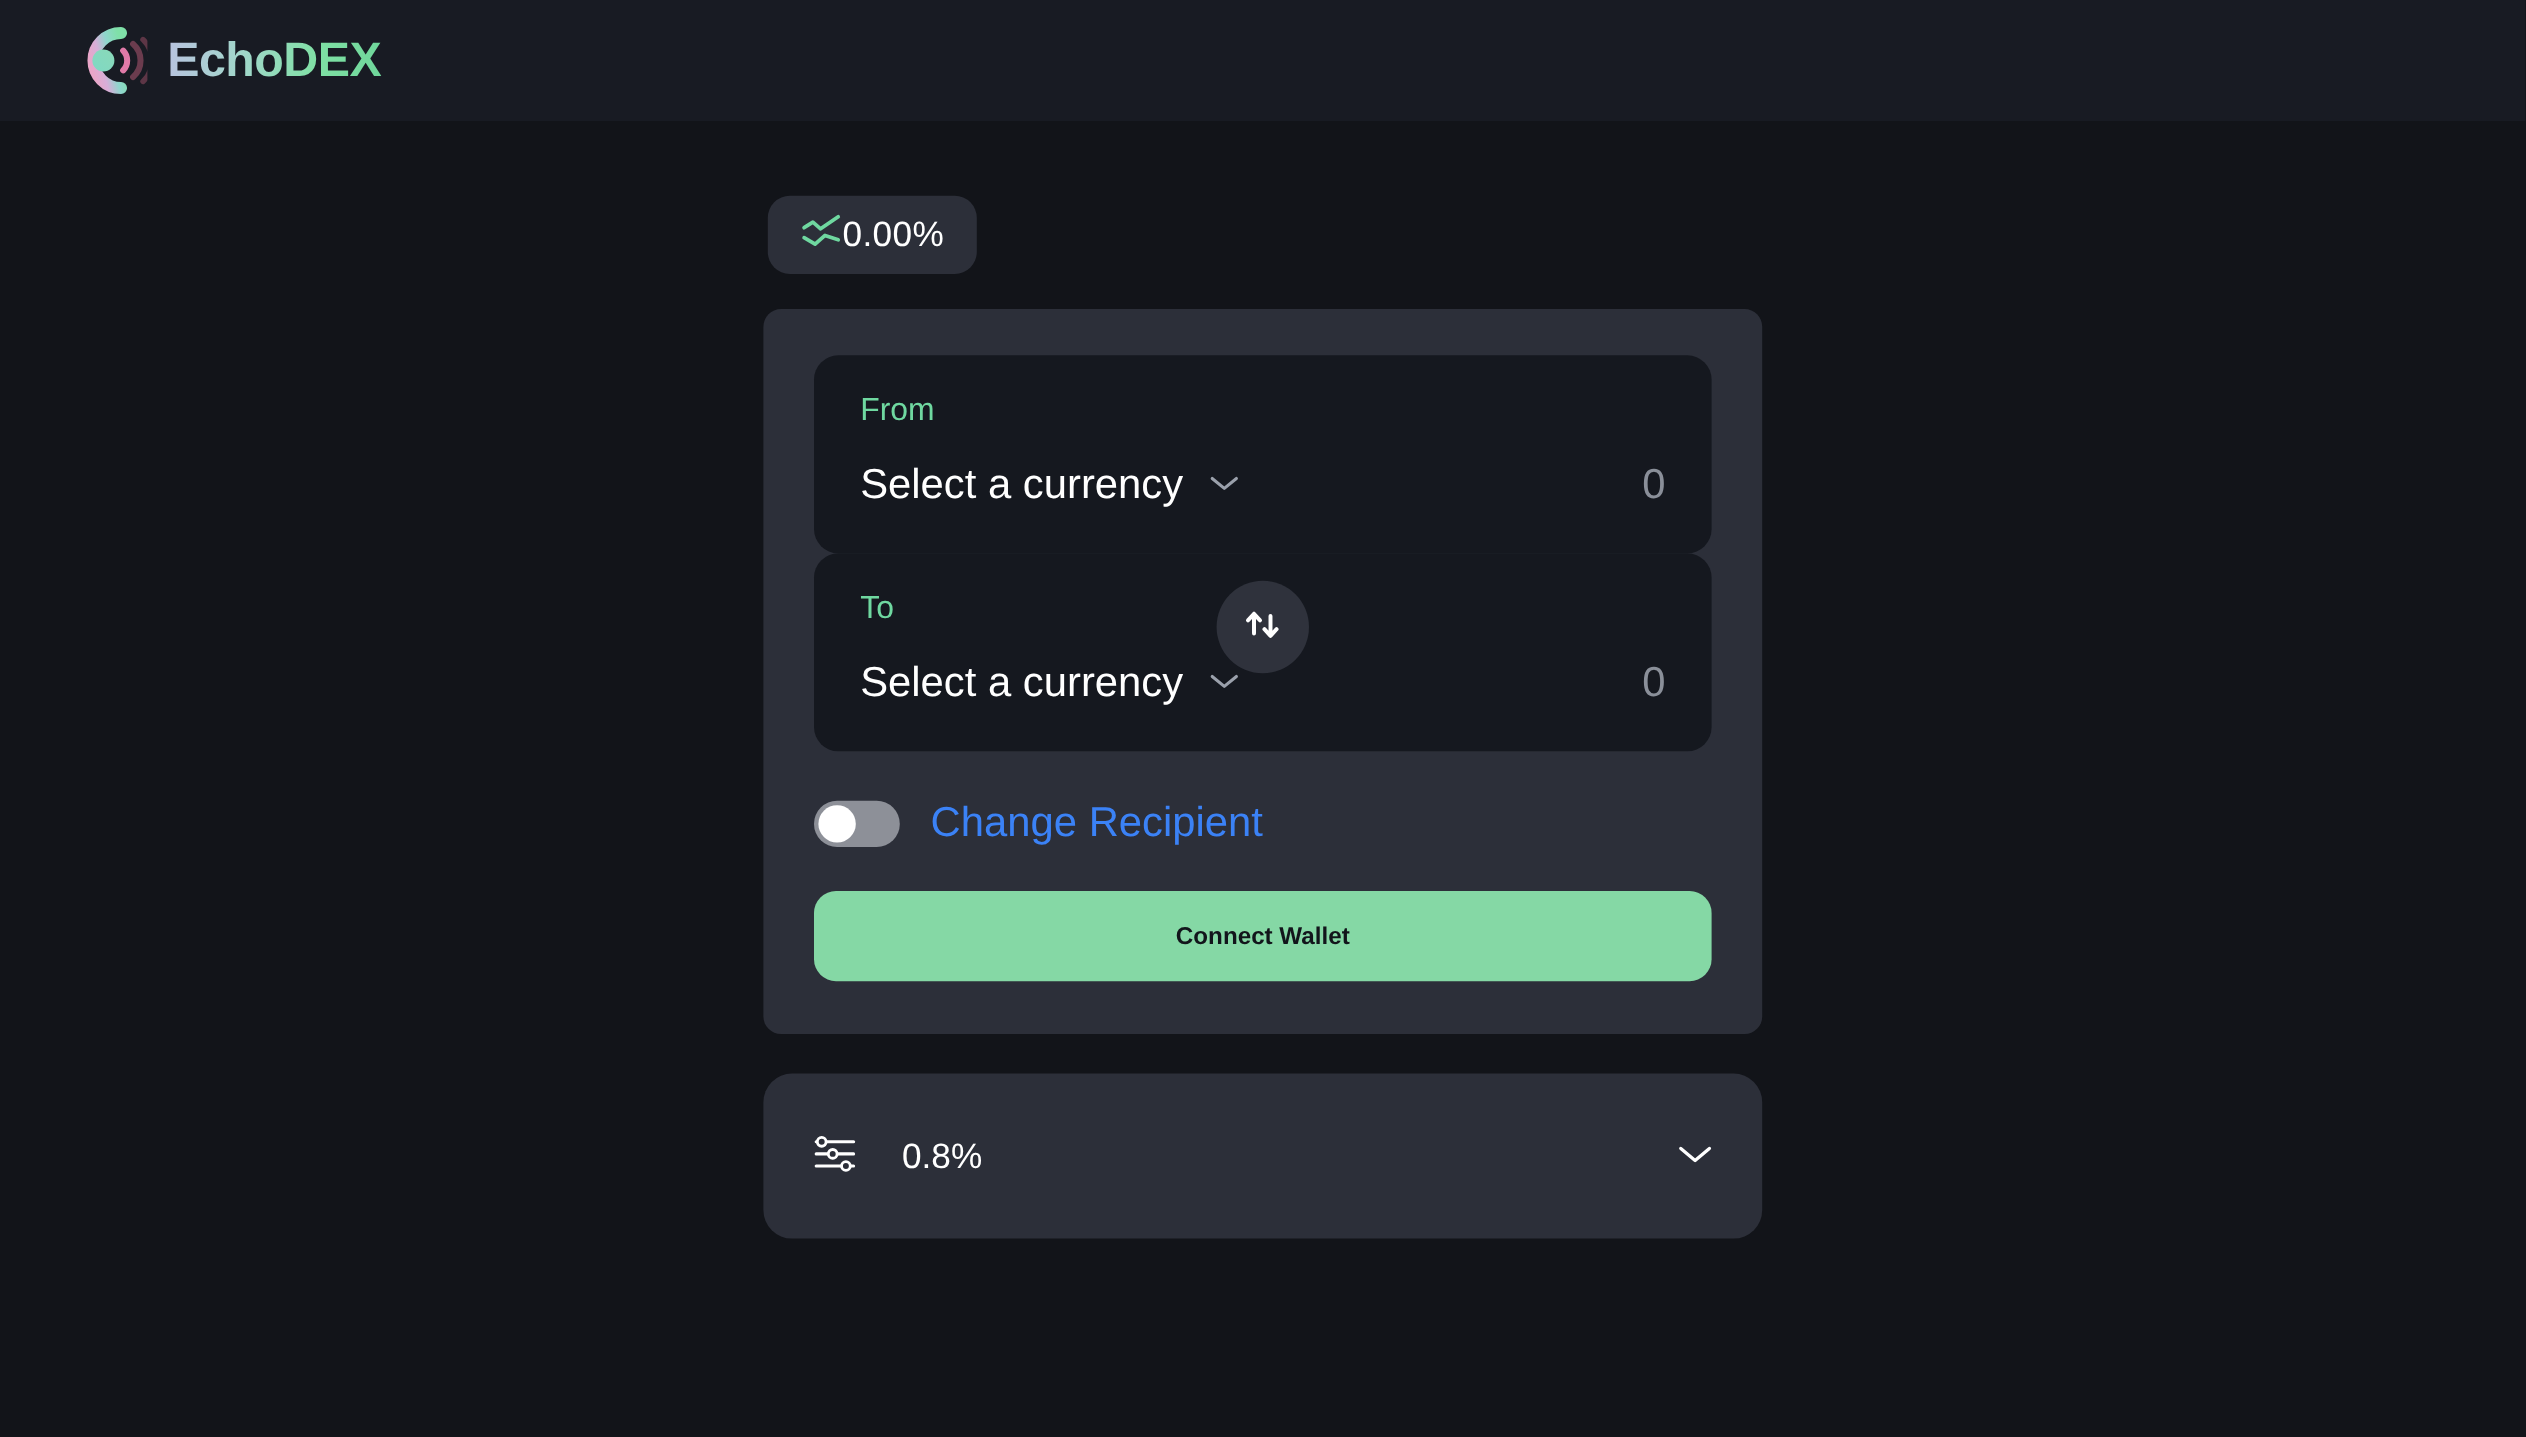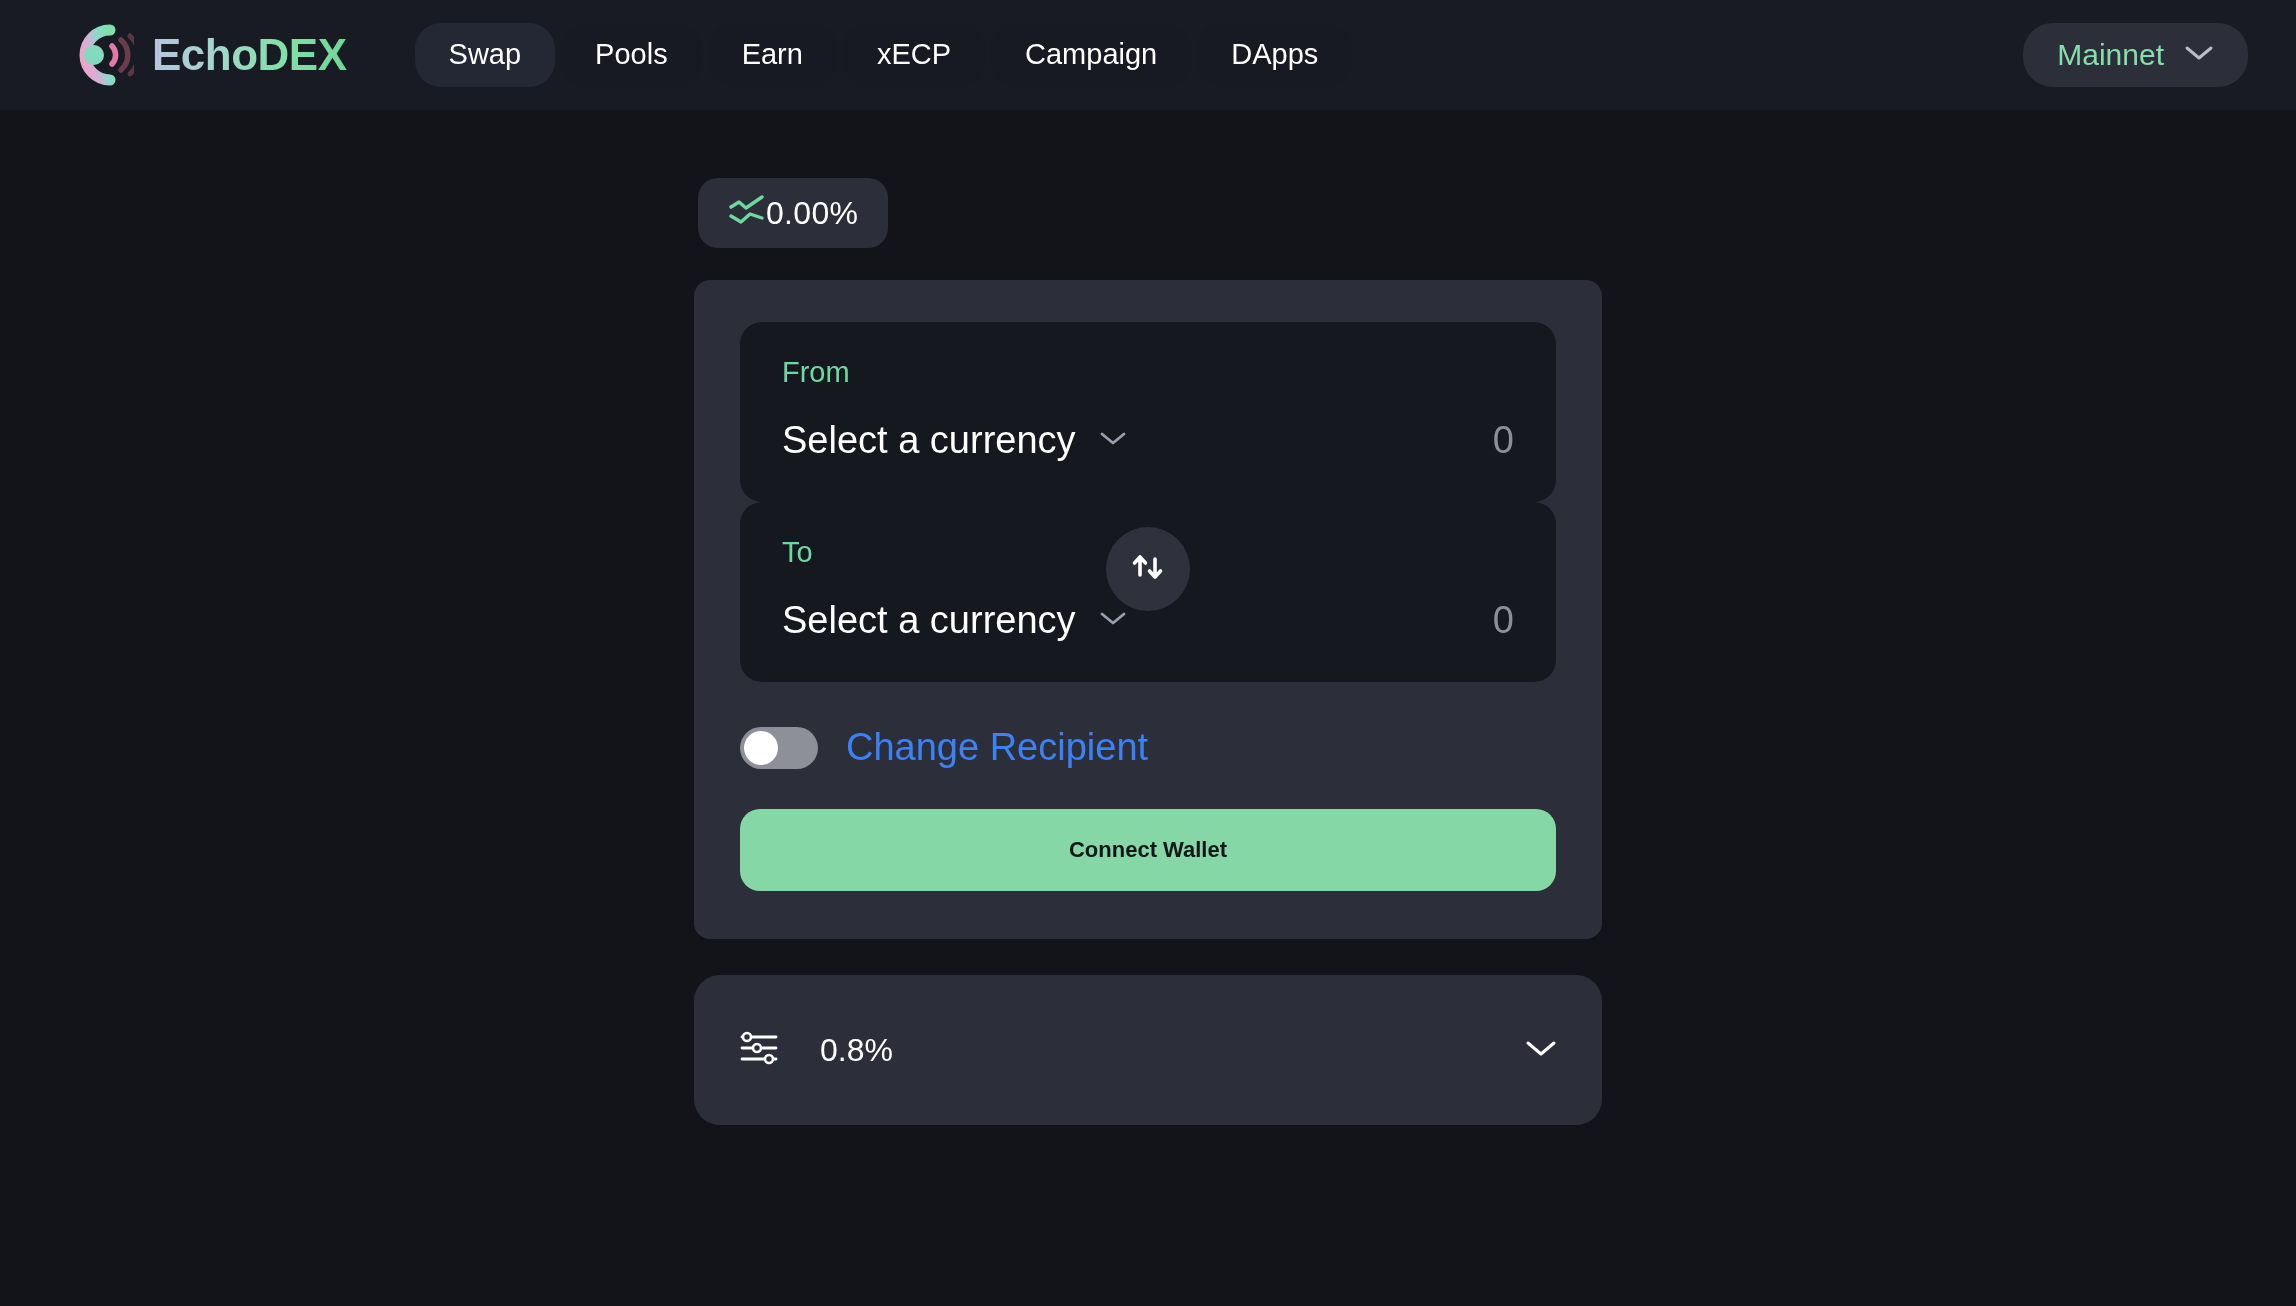--- a/index.html
+++ b/index.html
@@ -277,49 +277,21 @@
         <path d="M50 12 A25 25 0 1 0 50 62" fill="none" stroke="url(#ringGrad)" stroke-width="11" stroke-linecap="round"></path>
         <circle cx="34" cy="37" r="10" fill="url(#dotGrad)"></circle>
         <path d="M52 28 A13 13 0 0 1 52 46" fill="none" stroke="#e07aa8" stroke-width="5.5" stroke-linecap="round"></path>
         <path d="M61 22 A20 20 0 0 1 61 52" fill="none" stroke="#6b3c4e" stroke-width="5.5" stroke-linecap="round"></path>
         <path d="M70 18 A26 26 0 0 1 70 56" fill="none" stroke="#5d3646" stroke-width="5" stroke-linecap="round"></path>
       </svg>
     </span>
     <span class="brand-name">EchoDEX</span>
   </div>
 
-  <nav class="nav">
-    <div class="nav-item active">
-      <span>Swap</span>
-    </div>
-    <div class="nav-item">
-      <span>Pools</span>
-    </div>
-    <div class="nav-item">
-      <span>Earn</span>
-    </div>
-    <div class="nav-item">
-      <span>xECP</span>
-    </div>
-    <div class="nav-item">
-      <span>Campaign</span>
-    </div>
-    <div class="nav-item">
-      <span>DApps</span>
-    </div>
-  </nav>
-
-  <div class="network-pill">
-    <span class="network-label">Mainnet</span>
-    <span>
-      <svg width="30" height="18" viewBox="0 0 30 18" fill="none" xmlns="http://www.w3.org/2000/svg">
-        <path d="M3 4 L15 14 L27 4" stroke="#b9bdc6" stroke-width="3" stroke-linecap="round" stroke-linejoin="round"></path>
-      </svg>
-    </span>
-  </div>
+
 
 </div>
 
 <div class="main">
   <div class="center-col">
 
     <div class="rate-chip">
       <span>
         <svg width="38" height="34" viewBox="0 0 38 34" fill="none" xmlns="http://www.w3.org/2000/svg">
           <path d="M3 13 L11 8 L18 14 L34 3" stroke="#6fd8a0" stroke-width="3.4" stroke-linecap="round" stroke-linejoin="round"></path>

